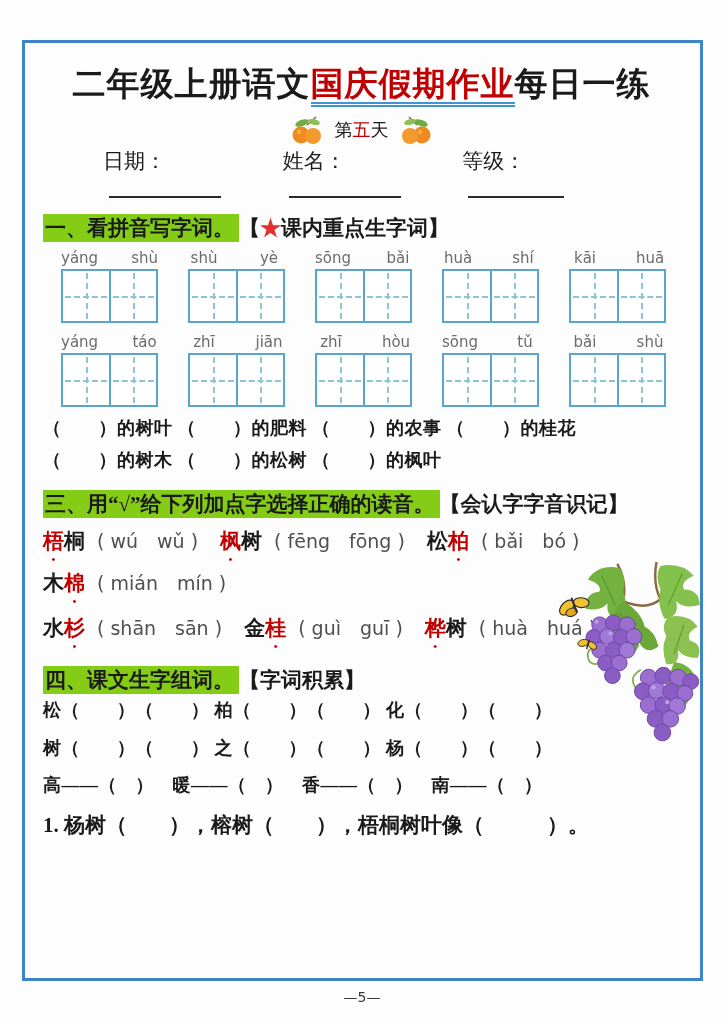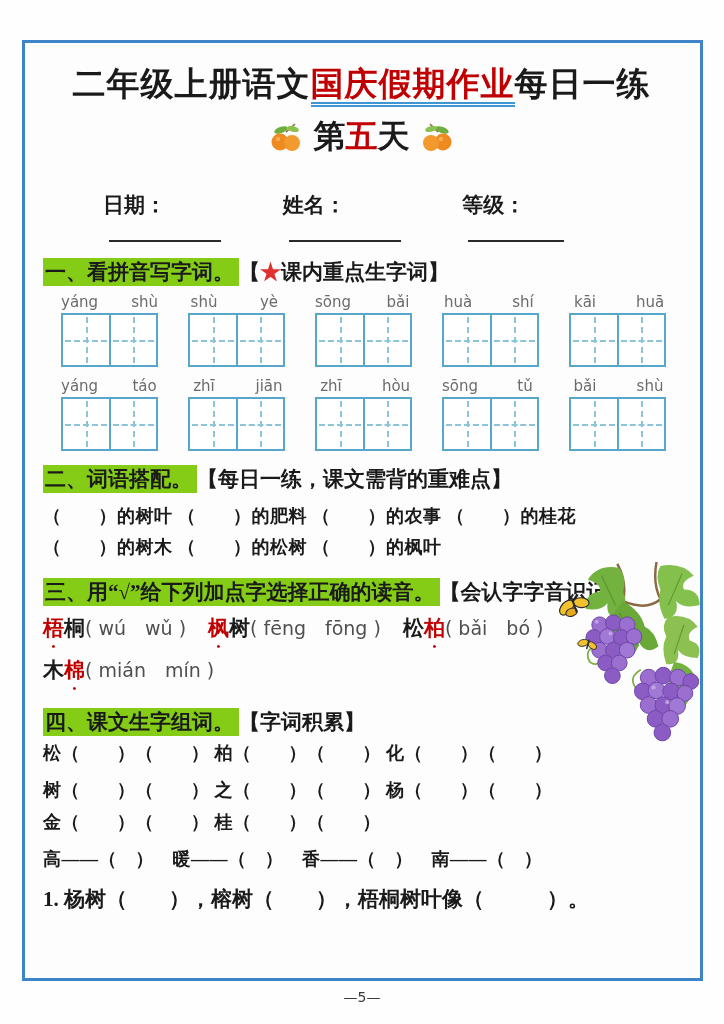--- a/index.html
+++ b/index.html
@@ -10,27 +10,27 @@
   .page { position:absolute; inset:0; background:#fefefe; }
 
   .frame { position:absolute; left:22px; top:40px; width:681px; height:941px;
            border:3px solid #3d85c8; background:#fdfdfd; padding:15px 20px 0 18px; }
 
   
   .title { text-align:center; font-size:33px; font-weight:bold; letter-spacing:1px;
            margin-top:4px; white-space:nowrap; }
   .title .red-ul { color:#c00000; border-bottom:5px double #3f96d2; padding-bottom:0px; }
 
-  .dayline { text-align:center; font-size:32px; font-weight:bold; margin-top:8px;
+  .dayline { text-align:center; font-size:18px; font-weight:normal; margin-top:8px;
              display:flex; align-items:center; justify-content:center; gap:10px; }
   .dayline .red { color:#c00000; }
   .fruit { width:36px; height:30px; }
 
   .dateline { display:flex; justify-content:space-between; padding:0 54px 0 60px;
-              margin-top:32px; font-size:21px; font-weight:bold; }
+              margin-top:2px; font-size:21px; font-weight:normal; }
   .blank { display:inline-block; border-bottom:2px solid #2a2a2a; height:22px;
            vertical-align:-4px; margin-left:6px; }
   .blank.w1 { width:112px; } .blank.w2 { width:112px; } .blank.w3 { width:96px; }
 
   
   .sec { margin-top:13px; font-size:21px; font-weight:bold; line-height:1.45; }
   .hl  { background:#84cc16; padding:2px 5px 2px 2px; }
   .note { color:#1a1a1a;text-align:center; }
   .star { color:#e03030; }
   .rednote { color:#c00000; }
@@ -55,21 +55,21 @@
   .bodyline.tight { margin-top:0; }
 
   
   .s3line { font-size:21px; font-weight:bold; margin-top:7px; display:flex;
             flex-wrap:wrap; column-gap:22px; row-gap:4px; align-items:baseline; }
   .s3item { white-space:nowrap; }
   .dotted { color:#c00000;
             -webkit-text-emphasis:filled dot #c00000; text-emphasis:filled dot #c00000;
             -webkit-text-emphasis-position:under left; text-emphasis-position:under left; }
   .py3 { font-family:"DejaVu Sans","Liberation Sans",sans-serif; font-weight:normal;
-         color:#4f4f4f; font-size:19px; }
+         color:#4f4f4f; font-size:19px;margin-left:12px; }
 
   
   .s6line { font-size:21px; font-weight:bold; line-height:1.85; margin-top:4px; width:640px; }
 
   
   .pageno { position:absolute; left:0; right:0; top:989px; text-align:center;
             font-family:"DejaVu Sans","Liberation Sans",sans-serif;
             font-size:14px; color:#3a3a3a; }
 
   
@@ -211,36 +211,39 @@
             <span>bǎi</span>
             <span>shù</span>
           </div>
         <div class="boxpair">
             <div class="cell"></div>
             <div class="cell"></div>
           </div>
       </div>
     </div>
 
-    <div class="sec"><span class="hl">二、词语搭配。</span><span class="note">【每日一练，课文需背的重难点】</span></div>
     <div class="bodyline">（　　）的树叶 （　　）的肥料 （　　）的农事 （　　）的桂花</div>
     <div class="bodyline tight">（　　）的树木 （　　）的松树 （　　）的枫叶</div>
 
     <div class="sec"><span class="hl">三、用“√”给下列加点字选择正确的读音。</span><span class="note">【会认字字音识记】</span></div>
     <div class="s3line">
       <span class="s3item"><span></span><span class="dotted">梧</span><span>桐</span><span class="py3">( wú　wǔ )</span></span>
       <span class="s3item"><span></span><span class="dotted">枫</span><span>树</span><span class="py3">( fēng　fōng )</span></span>
       <span class="s3item"><span>松</span><span class="dotted">柏</span><span></span><span class="py3">( bǎi　bó )</span></span>
       <span class="s3item"><span>木</span><span class="dotted">棉</span><span></span><span class="py3">( mián　mín )</span></span>
     </div>
+    <div class="s3line">
+      <span class="s3item"><span>水</span><span class="dotted">杉</span><span></span><span class="py3">( shān　sān )</span></span>
+      <span class="s3item"><span>金</span><span class="dotted">桂</span><span></span><span class="py3">( guì　guī )</span></span>
+      <span class="s3item"><span></span><span class="dotted">桦</span><span>树</span><span class="py3">( huà　huá )</span></span>
+    </div>
 
     <div class="sec"><span class="hl">四、课文生字组词。</span><span class="note">【字词积累】</span></div>
     <div class="bodyline tight">松（　　）（　　） 柏（　　）（　　） 化（　　）（　　）</div>
     <div class="bodyline">树（　　）（　　） 之（　　）（　　） 杨（　　）（　　）</div>
-    <div class="bodyline tight">金（　　）（　　） 桂（　　）（　　）</div>
 
     <div class="bodyline">高——（　）　暖——（　）　香——（　）　南——（　）</div>
 
     <div class="s6line">1. 杨树（　　），榕树（　　），梧桐树叶像（　　　）。</div>
 
   </div>
 
   <svg class="grapes" viewBox="0 0 150 200">
 
     <path d="M60 2 Q70 20 66 40 M100 0 Q96 22 104 38 M66 40 Q90 50 104 38 M104 38 Q120 60 112 92" stroke="#8a6a42" stroke-width="2.5" fill="none"></path>

